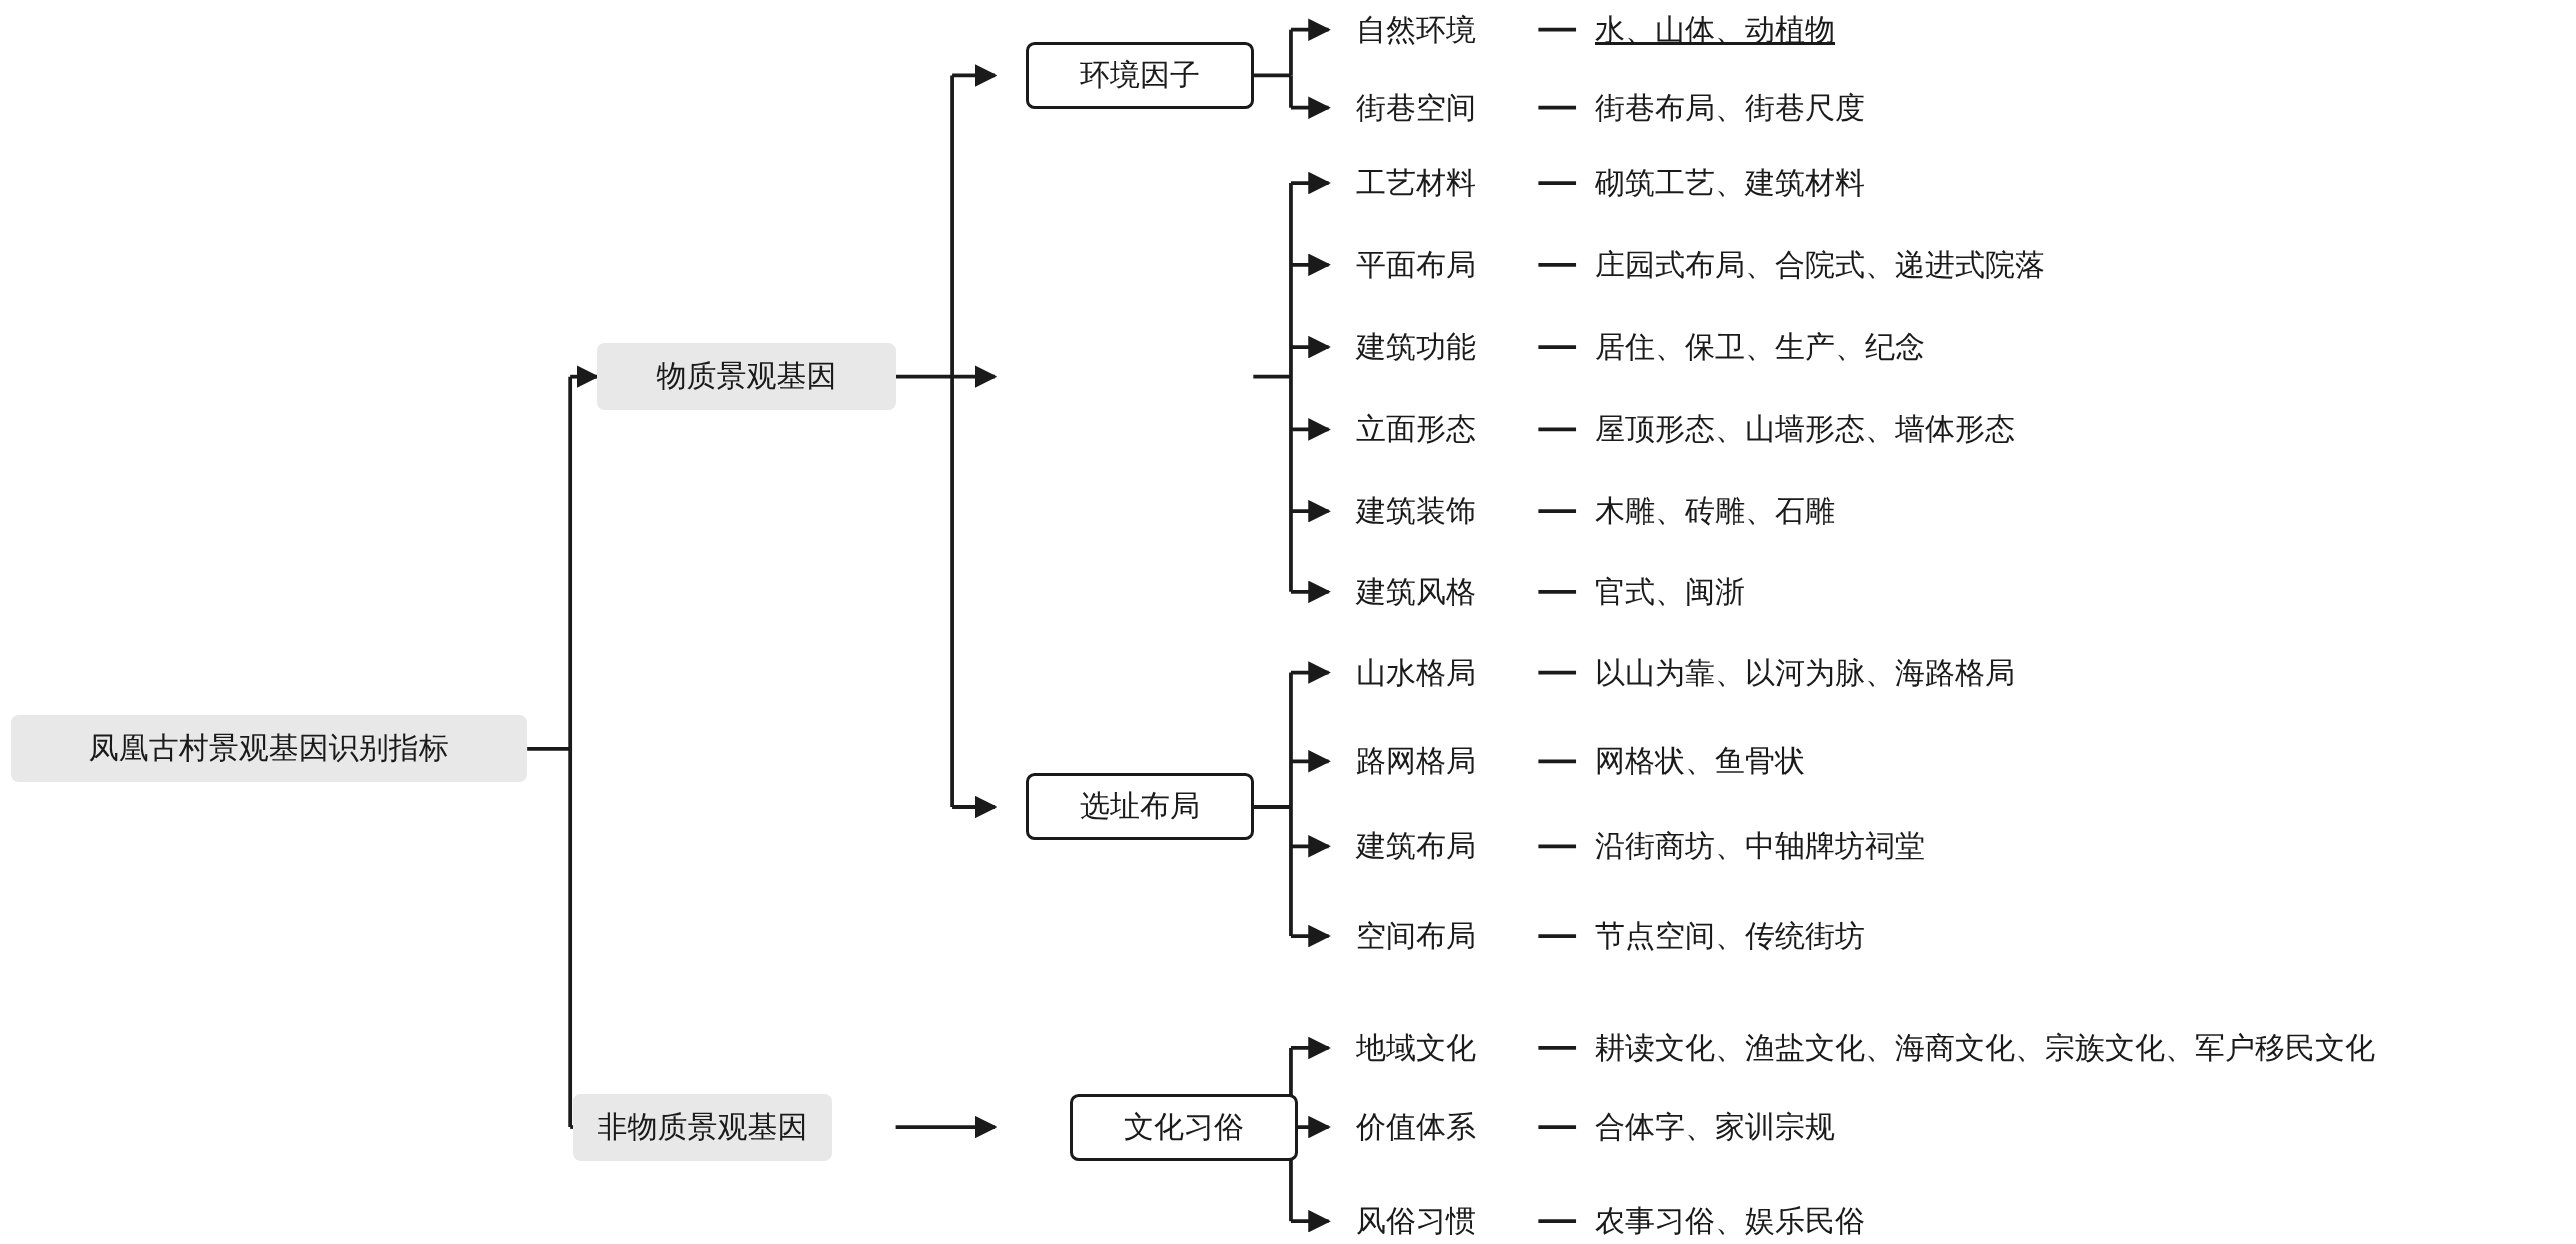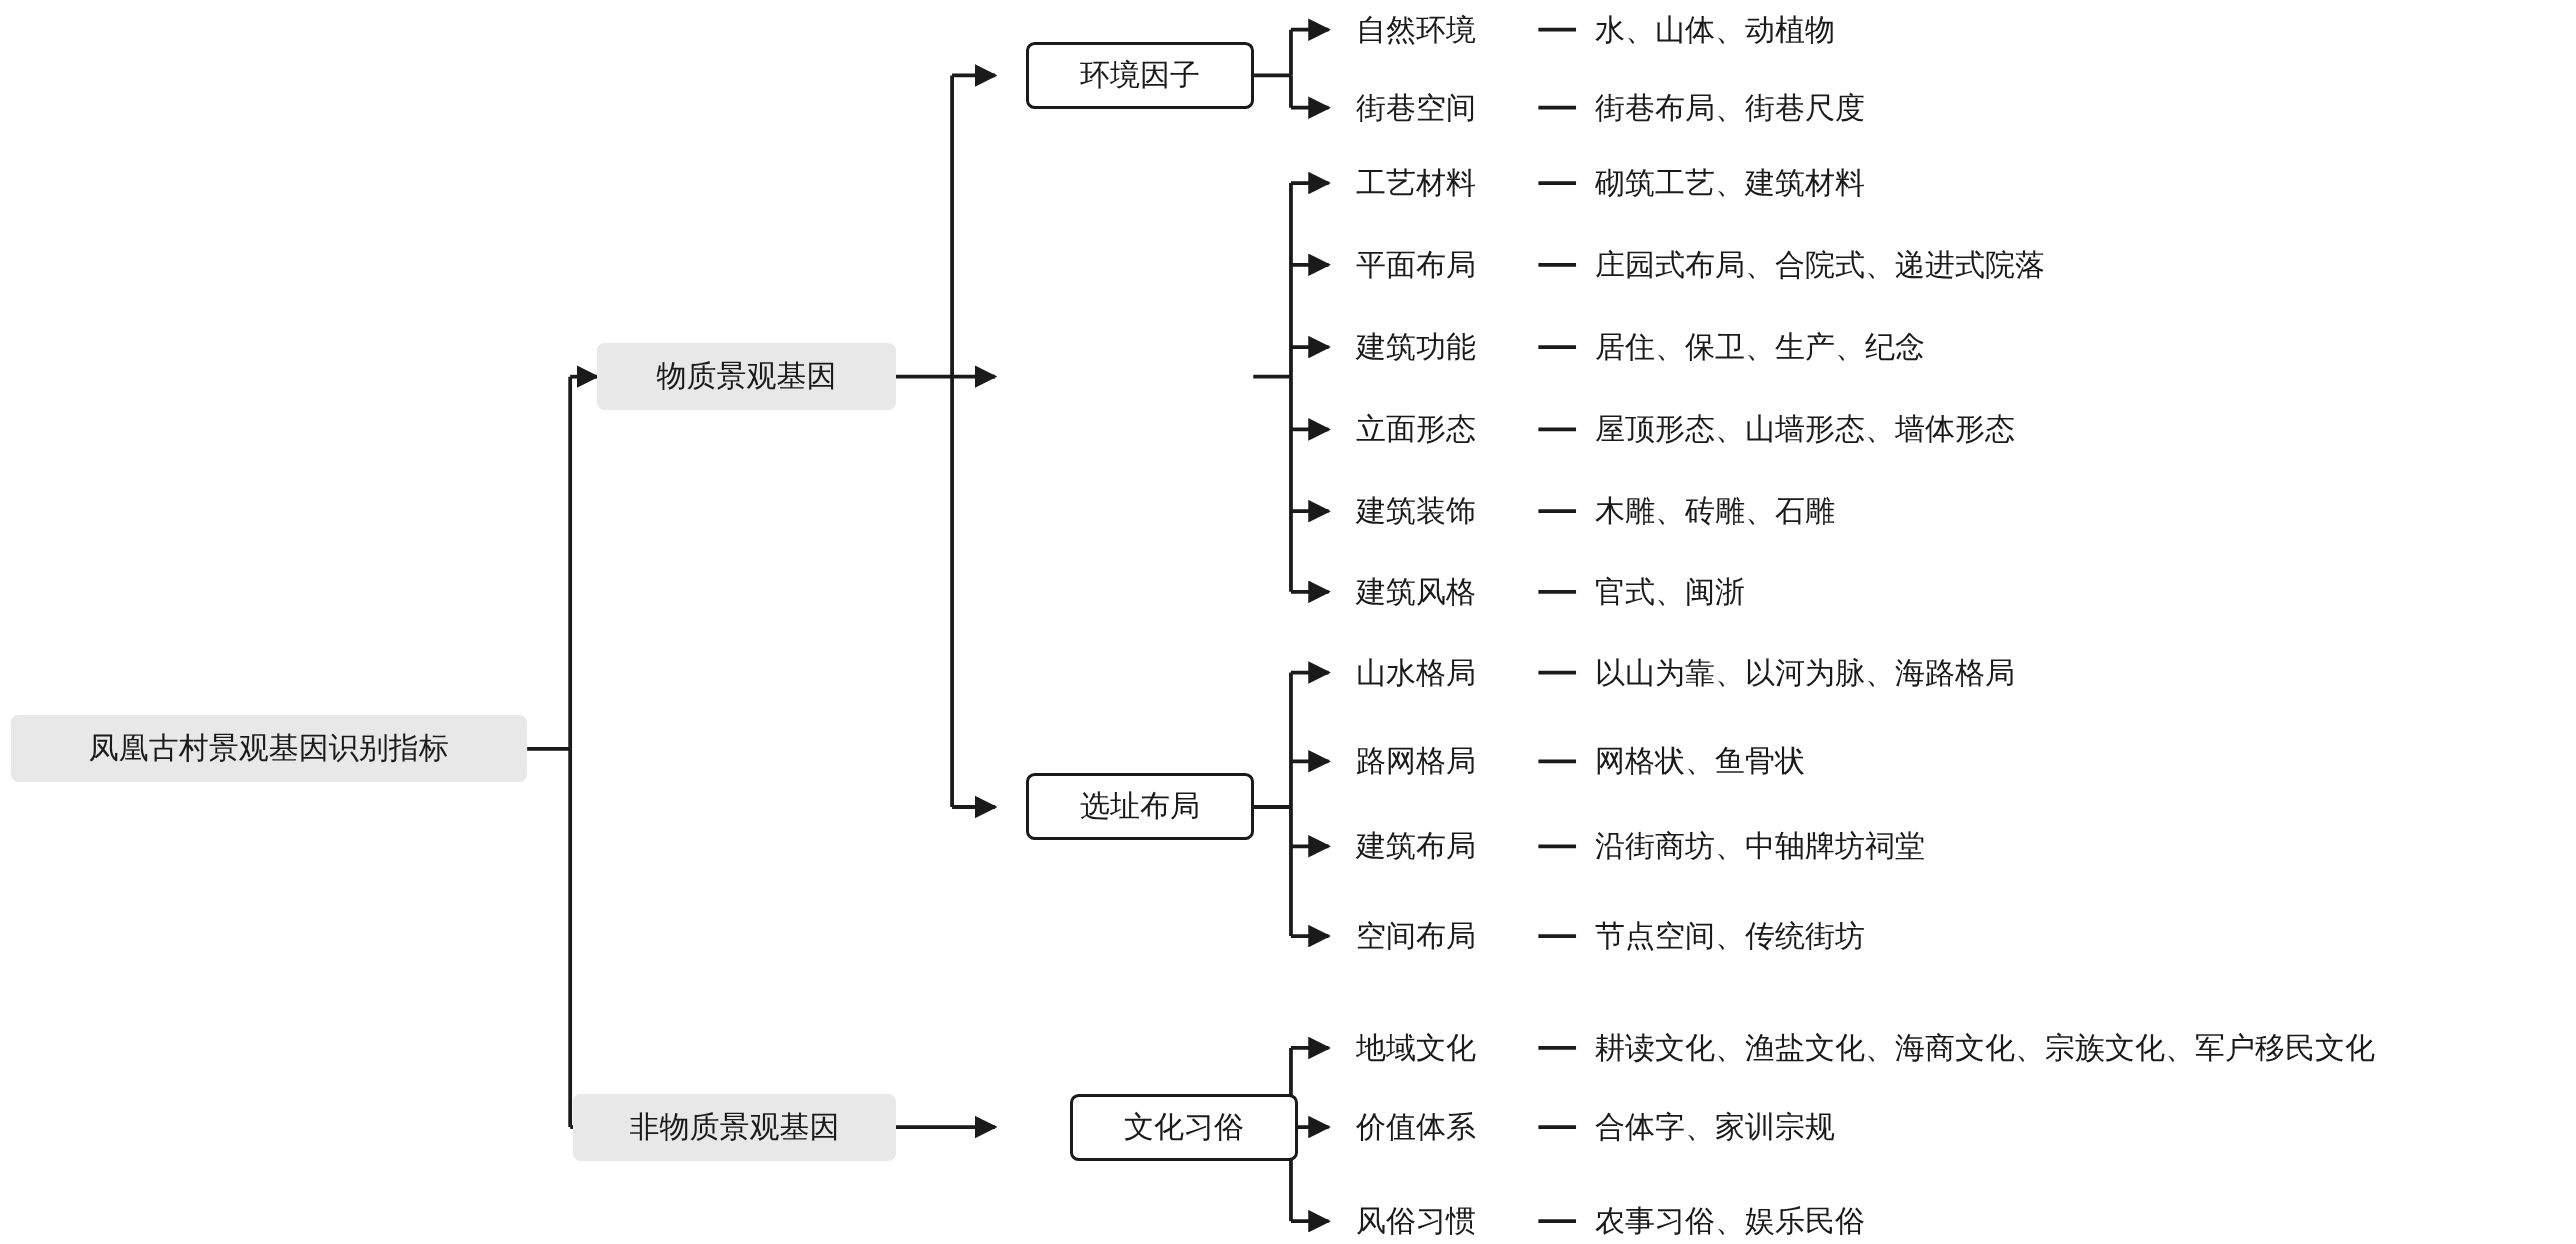--- a/index.html
+++ b/index.html
@@ -160,41 +160,41 @@
   </svg>
 
   <div class="node node-root" style="left:10.8px; top:715px; width:516px; height:67px;">
     <span>凤凰古村景观基因识别指标</span>
   </div>
 
   <div class="node node-l1" style="left:597px; top:343px; width:299px; height:67px;">
     <span>物质景观基因</span>
   </div>
 
-  <div class="node node-l1" style="left:573px; top:1094px; width:323px; height:67px;">
+  <div class="node node-l1" style="left:573px; top:1094px; width:259px; height:67px;">
     <span>非物质景观基因</span>
   </div>
 
   <div class="node node-l2" style="left:1026px; top:42px; width:228px; height:67px;">
     <span>环境因子</span>
   </div>
 
 
   <div class="node node-l2" style="left:1026px; top:773px; width:228px; height:67px;">
     <span>选址布局</span>
   </div>
 
   <div class="node node-l2" style="left:1070px; top:1094px; width:228px; height:67px;">
     <span>文化习俗</span>
   </div>
 
   <div class="leaf-label" style="left:1356px; top:12px; height:36px;">
     <span>自然环境</span>
   </div>
-  <div class="leaf-desc" style="left:1595px; top:12px; height:36px;">
+  <div class="leaf-desc" style="left:1595px; top:12px; height:36px;text-decoration:underline;">
     <span>水、山体、动植物</span>
   </div>
 
   <div class="leaf-label" style="left:1356px; top:90px; height:36px;">
     <span>街巷空间</span>
   </div>
   <div class="leaf-desc" style="left:1595px; top:90px; height:36px;">
     <span>街巷布局、街巷尺度</span>
   </div>
 

